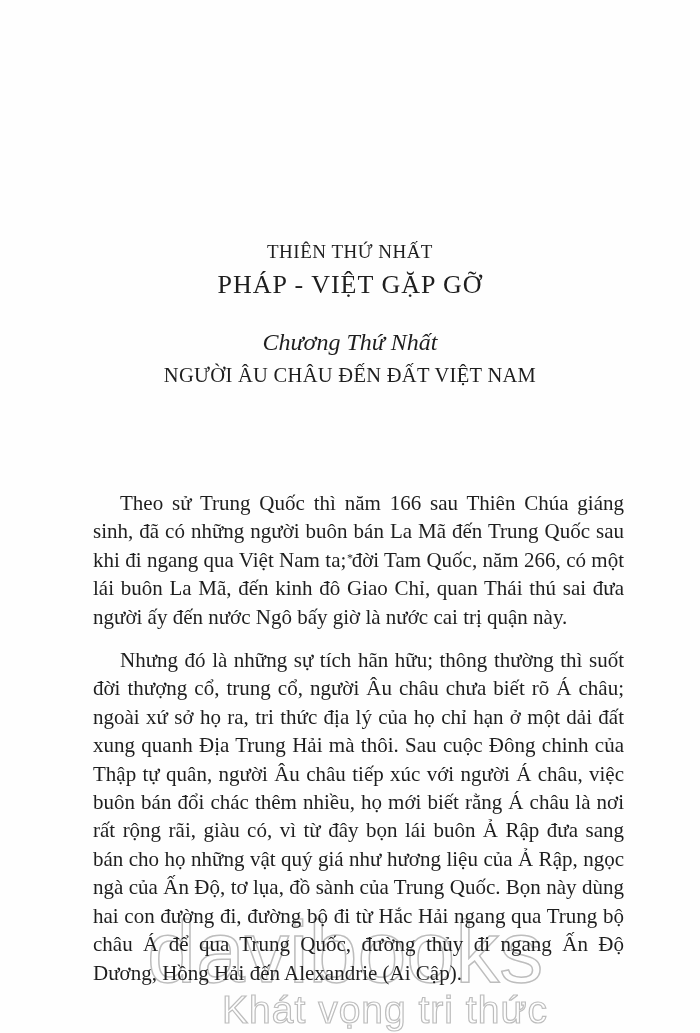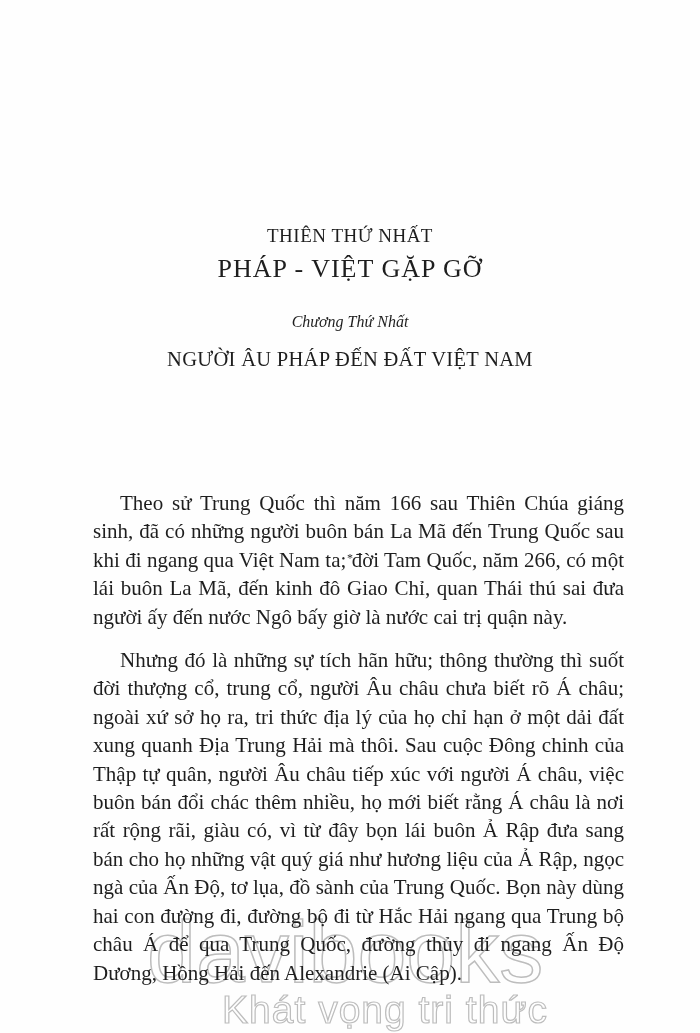--- a/index.html
+++ b/index.html
@@ -18,39 +18,39 @@
   .page {
     position: absolute;
     inset: 0;
     background: #fefefe;
   }
   
   .hgroup div, .hgroup h1, .hgroup h2 {
     position: absolute;
     left: 0;
     right: 0;
-    margin: 0;
+    margin: 16px;
     text-align: center;
     font-weight: normal;
     white-space: nowrap;
   }
   .part-label {
     top: 225px;
     font-size: 19px;
     letter-spacing: 0.5px;
   }
   .part-title {
     top: 254px;
     font-size: 26px;
     font-weight: bold;
     letter-spacing: 1px;
   }
   .chapter-label {
     top: 313px;
-    font-size: 16px;
+    font-size: 24px;
     font-style: italic;
   }
   .chapter-title {
     top: 348px;
     font-size: 20.5px;
     letter-spacing: 0.3px;
   }
   
   .body-text {
     position: absolute;
@@ -118,21 +118,21 @@
 </style>
 </head>
 <body style="color: rgb(30, 30, 30);">
 
 <div class="page" style="background: rgb(254, 254, 254);">
 
   <div class="hgroup">
     <div class="part-label">THIÊN THỨ NHẤT</div>
     <h1 class="part-title">PHÁP - VIỆT GẶP GỠ</h1>
     <div class="chapter-label">Chương Thứ Nhất</div>
-    <h2 class="chapter-title">NGƯỜI ÂU PHÁP ĐẾN ĐẤT VIỆT NAM</h2>
+    <h2 class="chapter-title">NGƯỜI ÂU CHÂU ĐẾN ĐẤT VIỆT NAM</h2>
   </div>
 
   <div class="body-text">
     <p>Theo sử Trung Quốc thì năm 166 sau Thiên Chúa giáng sinh, đã có những người buôn bán La Mã đến Trung Quốc sau khi đi ngang qua Việt Nam ta; đời Tam Quốc, năm 266, có một lái buôn La Mã, đến kinh đô Giao Chỉ, quan Thái thú sai đưa người ấy đến nước Ngô bấy giờ là nước cai trị quận này.</p>
     <p>Nhưng đó là những sự tích hãn hữu; thông thường thì suốt đời thượng cổ, trung cổ, người Âu châu chưa biết rõ Á châu; ngoài xứ sở họ ra, tri thức địa lý của họ chỉ hạn ở một dải đất xung quanh Địa Trung Hải mà thôi. Sau cuộc Đông chinh của Thập tự quân, người Âu châu tiếp xúc với người Á châu, việc buôn bán đổi chác thêm nhiều, họ mới biết rằng Á châu là nơi rất rộng rãi, giàu có, vì từ đây bọn lái buôn Ả Rập đưa sang bán cho họ những vật quý giá như hương liệu của Ả Rập, ngọc ngà của Ấn Độ, tơ lụa, đồ sành của Trung Quốc. Bọn này dùng hai con đường đi, đường bộ đi từ Hắc Hải ngang qua Trung bộ châu Á để qua Trung Quốc, đường thủy đi ngang Ấn Độ Dương, Hồng Hải đến Alexandrie (Ai Cập).</p>
   </div>
 
   <span class="ink-mark">*</span>
 
 

